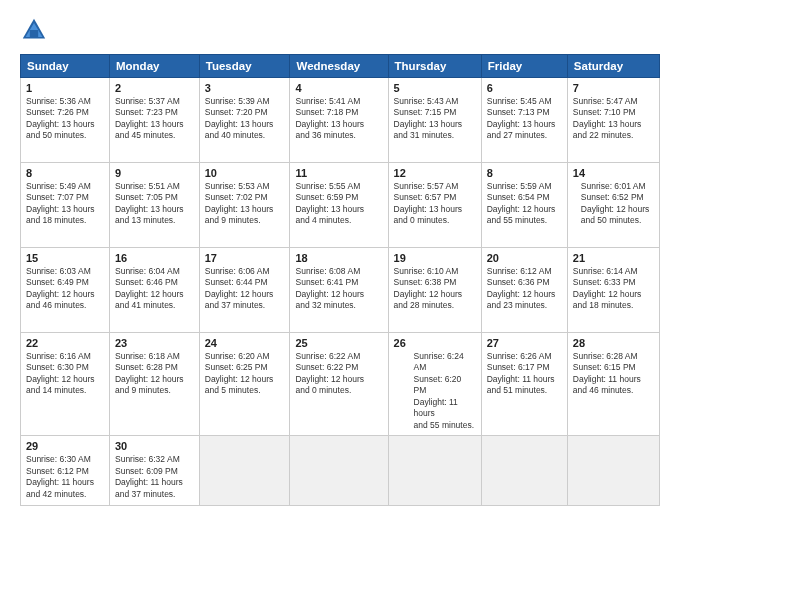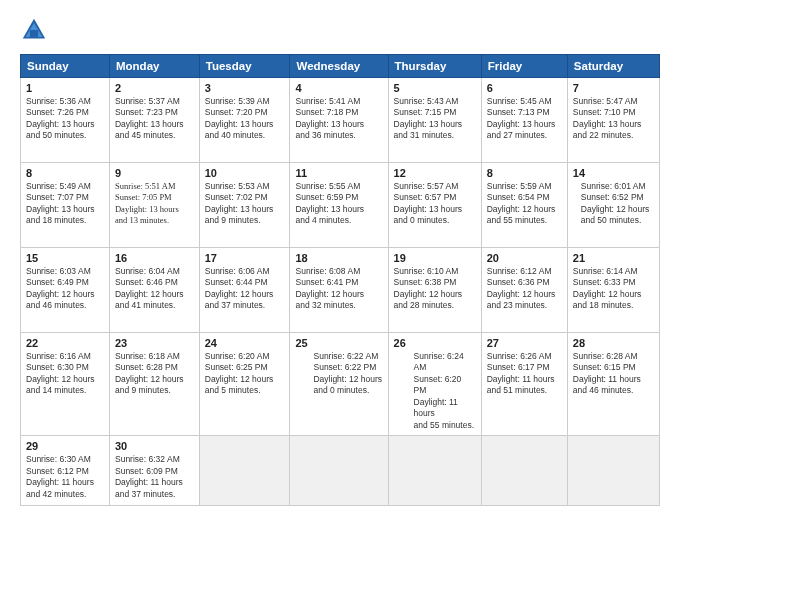--- a/index.html
+++ b/index.html
@@ -181,21 +181,21 @@
         <tr>
           <td>
             <span class="day-num">8</span>
             <div class="day-info" style="white-space: pre-line;">Sunrise: 5:49 AM
 Sunset: 7:07 PM
 Daylight: 13 hours
 and 18 minutes.</div>
           </td>
           <td>
             <span class="day-num">9</span>
-            <div class="day-info" style="white-space: pre-line; font-family: Liberation Serif, serif;">Sunrise: 5:51 AM
+            <div class="day-info" style="white-space: pre-line;">Sunrise: 5:51 AM
 Sunset: 7:05 PM
 Daylight: 13 hours
 and 13 minutes.</div>
           </td>
           <td>
             <span class="day-num">10</span>
             <div class="day-info" style="white-space: pre-line;">Sunrise: 5:53 AM
 Sunset: 7:02 PM
 Daylight: 13 hours
 and 9 minutes.</div>
@@ -297,21 +297,21 @@
           </td>
           <td>
             <span class="day-num">24</span>
             <div class="day-info" style="white-space: pre-line;">Sunrise: 6:20 AM
 Sunset: 6:25 PM
 Daylight: 12 hours
 and 5 minutes.</div>
           </td>
           <td>
             <span class="day-num">25</span>
-            <div class="day-info" style="white-space: pre-line; margin-left: 18px;">Sunrise: 6:22 AM
+            <div class="day-info" style="white-space: pre-line;">Sunrise: 6:22 AM
 Sunset: 6:22 PM
 Daylight: 12 hours
 and 0 minutes.</div>
           </td>
           <td>
             <span class="day-num">26</span>
             <div class="day-info" style="white-space: pre-line; margin-left: 20px;">Sunrise: 6:24 AM
 Sunset: 6:20 PM
 Daylight: 11 hours
 and 55 minutes.</div>

